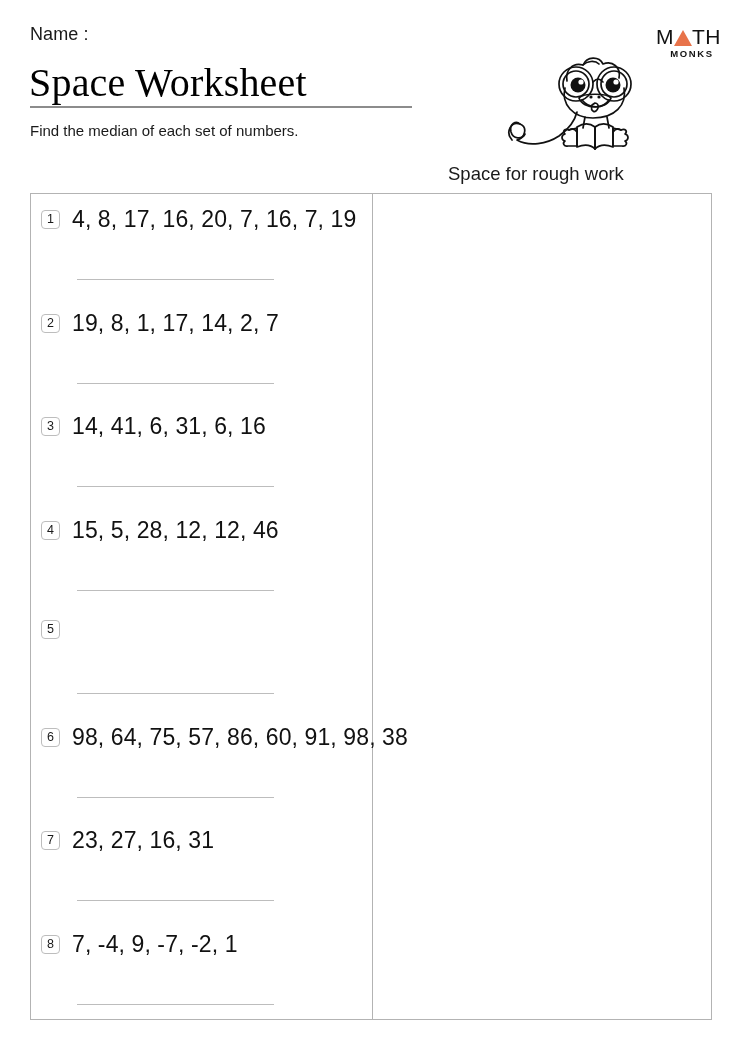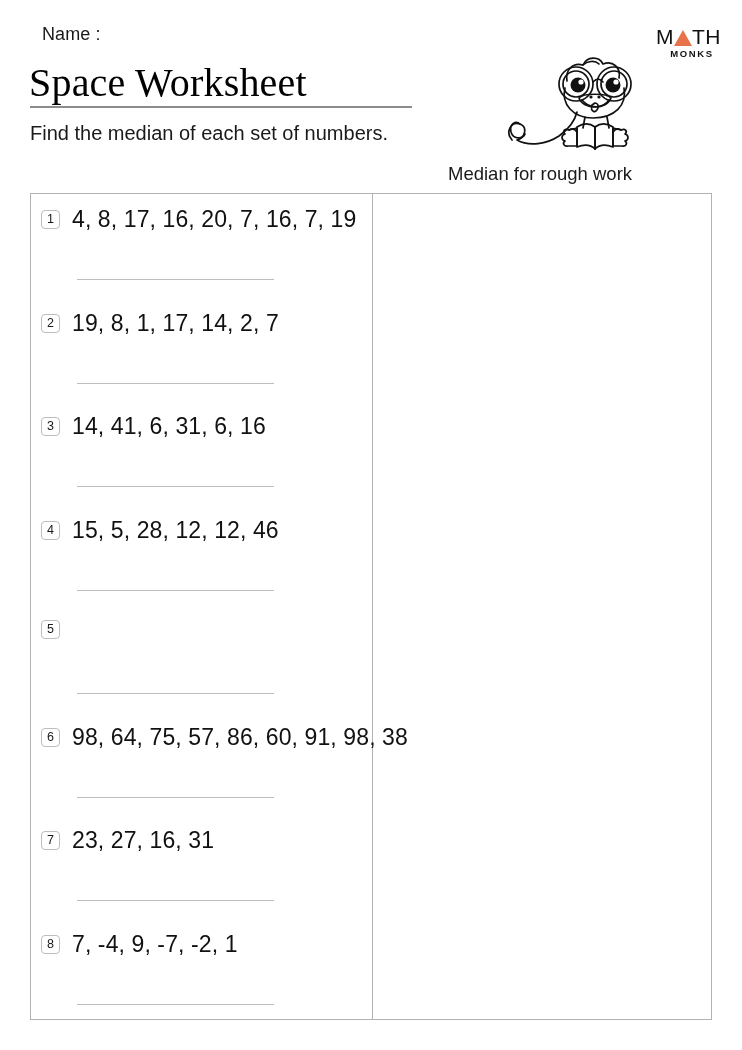--- a/index.html
+++ b/index.html
@@ -25,21 +25,20 @@
   }
 
   #name-label {
     position: absolute;
     left: 30px;
     top: 24px;
     font-size: 18px;
     letter-spacing: 0.1px;
     color: #1a1a1a;
     white-space: nowrap;
-    margin-left: 12px;
   }
 
   #worksheet-title {
     position: absolute;
     left: 29px;
     top: 61px;
     font-family: "Liberation Serif", serif;
     font-size: 40px;
     font-weight: 400;
     letter-spacing: 0.2px;
@@ -54,21 +53,21 @@
     top: 106px;
     width: 382px;
     height: 2px;
     background: #8c8c8c;
   }
 
   #instruction {
     position: absolute;
     left: 30px;
     top: 122px;
-    font-size: 20px;
+    font-size: 15px;
     color: #1a1a1a;
     white-space: nowrap;
   }
 
   #rough-work-label {
     position: absolute;
     left: 448px;
     top: 163px;
     font-size: 18.5px;
     color: #1a1a1a;
@@ -194,21 +193,21 @@
 
 <div id="header">
 
   <div id="name-label">Name :</div>
 
   <div id="worksheet-title">Space Worksheet</div>
   <div id="title-rule"></div>
 
   <div id="instruction">Find the median of each set of numbers.</div>
 
-  <div id="rough-work-label">Median for rough work</div>
+  <div id="rough-work-label">Space for rough work</div>
 
   <div id="logo">
     <div id="logo-wordmark"><span>M</span><span class="logo-tri"></span><span>TH</span></div>
     <div id="logo-sub">MONKS</div>
   </div>
 
   <div id="mascot">
     <svg viewBox="0 0 165 105" width="165" height="105" xmlns="http://www.w3.org/2000/svg" fill="none" stroke="#111111" stroke-width="1.7" stroke-linecap="round" stroke-linejoin="round">
 
       <path d="M9 92 C2 84, 8 73, 17 76 C25 79, 22 90, 14 92 C26 99, 44 96, 56 88 C66 81, 72 72, 74 64"></path>

